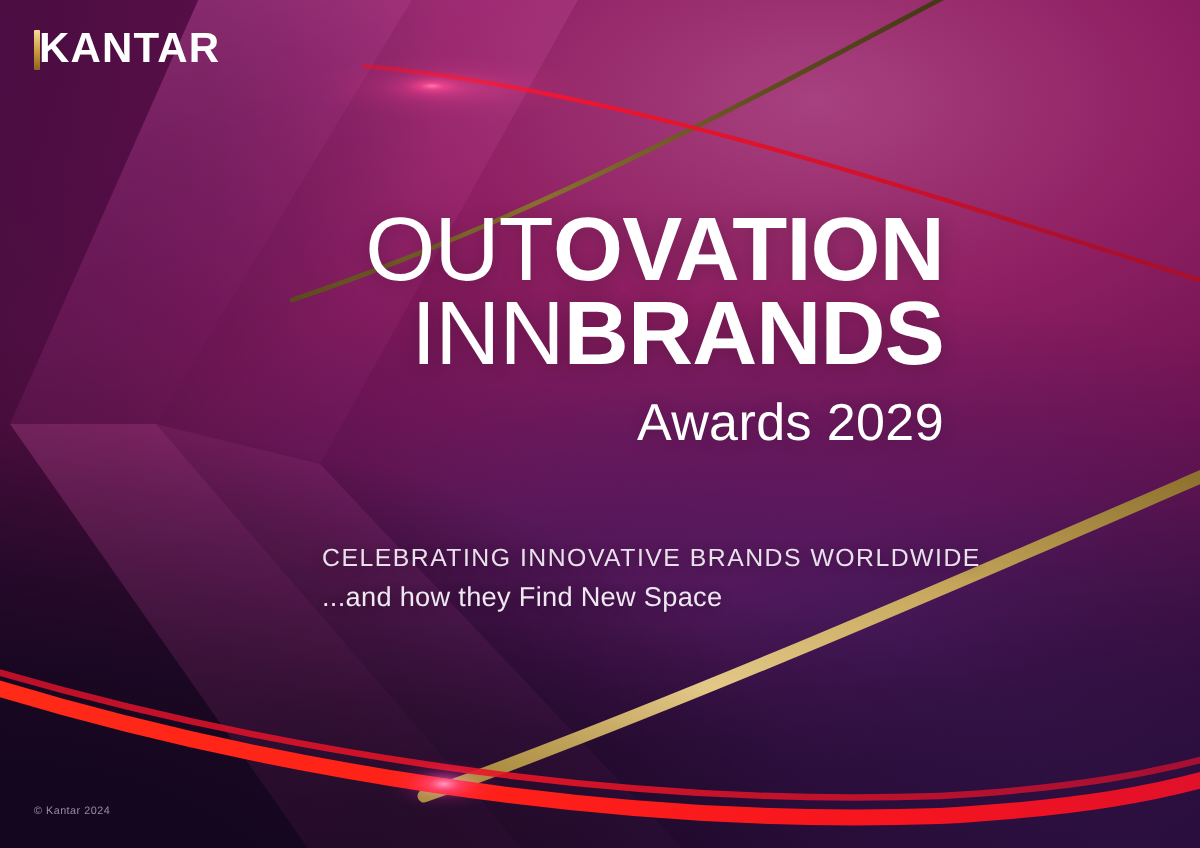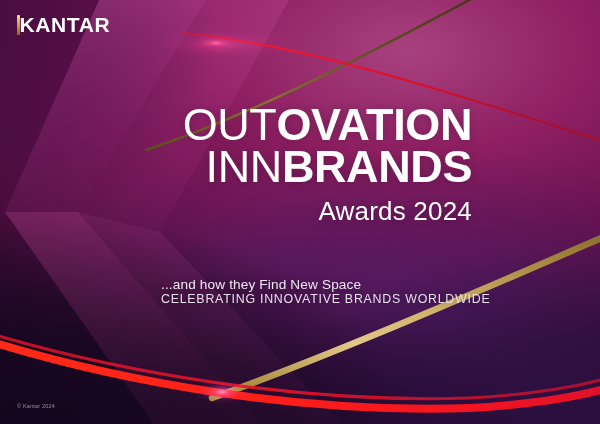--- a/index.html
+++ b/index.html
@@ -261,23 +261,23 @@
     <span class="k-word">KANTAR</span>
   </div>
 
   <div id="headline-block">
     <div class="title-line">
       <span class="tl-light">OUT</span><span class="tl-bold">OVATION</span>
     </div>
     <div class="title-line">
       <span class="tl-light">INN</span><span class="tl-bold">BRANDS</span>
     </div>
-    <div id="awards-line">Awards 2024</div>
+    <div id="awards-line">Awards 2029</div>
   </div>
 
   <div id="subtitle-block">
+    <div id="subtitle-main">CELEBRATING INNOVATIVE BRANDS WORLDWIDE</div>
     <div id="subtitle-sub">...and how they Find New Space</div>
-    <div id="subtitle-main">CELEBRATING INNOVATIVE BRANDS WORLDWIDE</div>
   </div>
 
   <div id="copyright">© Kantar 2024</div>
 
 </div>
 
 </body></html>

